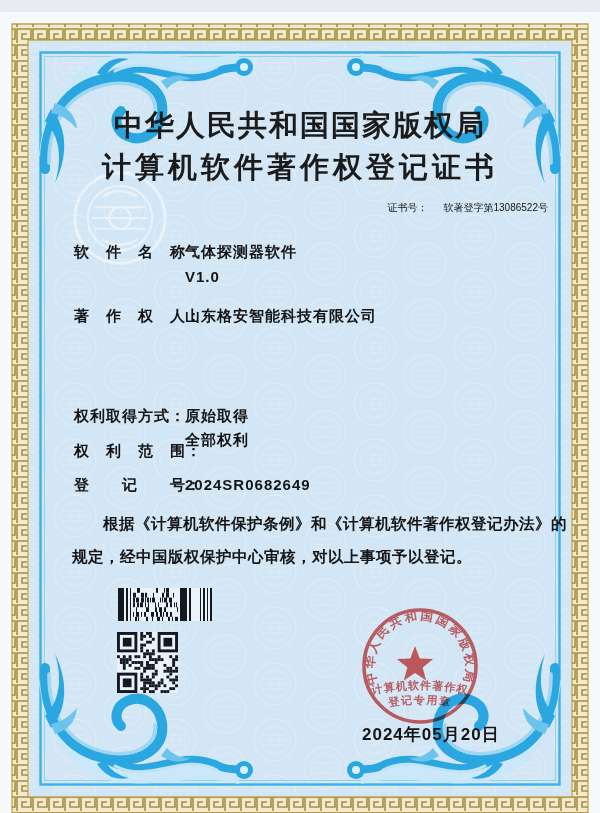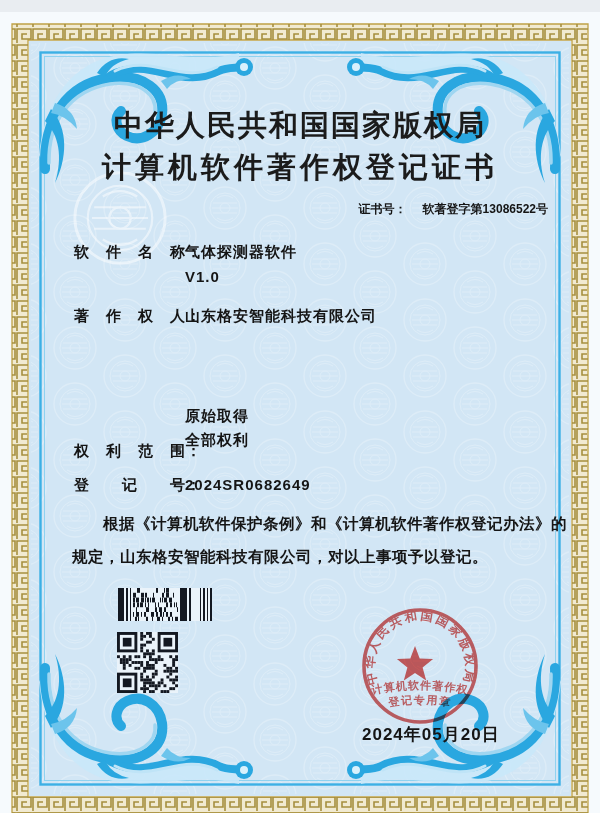--- a/index.html
+++ b/index.html
@@ -7,21 +7,21 @@
     position:relative;width:600px;height:813px;margin:12px auto;
     background:#f6fafd;overflow:hidden;
     font-family:"Liberation Sans","DejaVu Sans",sans-serif;
     color:#151515;
   }
   .layer{position:absolute;left:0;top:0;width:600px;height:813px;}
   .abs{position:absolute;white-space:nowrap;}
   .title{font-weight:bold;color:#1b1b1b;width:600px;text-align:center;}
   .title1{top:94px;font-size:29px;letter-spacing:2px;font-family:"Liberation Serif","DejaVu Serif",serif;}
   .title2{top:136px;font-size:29px;letter-spacing:4px;font-family:Liberation Sans, sans-serif;}
-  .certno{top:189px;right:52px;font-size:12px;font-weight:bold;}
+  .certno{top:189px;right:52px;font-size:10px;font-weight:normal;}
   .certno .gap{display:inline-block;width:16px;}
   .fieldlabel{left:74px;font-size:15px;font-weight:bold;letter-spacing:1px;text-align:right;}
   .fieldvalue{left:185px;font-size:15px;font-weight:bold;letter-spacing:1px;}
   .stmt{left:72px;width:470px;font-size:15.5px;font-weight:bold;letter-spacing:0.5px;white-space:nowrap;}
   .stmt.l1{top:502px;text-indent:2em;text-align:right;}
   .stmt.l2{top:535px;}
   .date{left:362px;top:711px;font-size:17px;font-weight:bold;letter-spacing:1px;}
   svg text{font-family:"Liberation Sans","DejaVu Sans",sans-serif;}
 </style>
 </head>
@@ -97,30 +97,31 @@
     <span>证书号：</span><span class="gap"></span><span>软著登字第13086522号</span>
   </div>
 
   <div class="abs fieldlabel" style="top:231px">软　件　名　称：</div>
   <div class="abs fieldvalue" style="top:231px">气体探测器软件</div>
   <div class="abs fieldvalue" style="top:256px">V1.0</div>
 
   <div class="abs fieldlabel" style="top:295px">著　作　权　人：</div>
   <div class="abs fieldvalue" style="top:295px">山东格安智能科技有限公司</div>
 
+  <div class="abs fieldlabel" style="top:395px">权利取得方式：</div>
   <div class="abs fieldvalue" style="top:395px">原始取得</div>
 
   <div class="abs fieldlabel" style="top:430px">权　利　范　围：</div>
   <div class="abs fieldvalue" style="top:419px">全部权利</div>
 
   <div class="abs fieldlabel" style="top:464px">登　　记　　号：</div>
   <div class="abs fieldvalue" style="top:464px">2024SR0682649</div>
 
   <div class="abs stmt l1">根据《计算机软件保护条例》和《计算机软件著作权登记办法》的</div>
-  <div class="abs stmt l2">规定，山东格安智能科技有限公司，对以上事项予以登记。</div>
+  <div class="abs stmt l2">规定，经中国版权保护中心审核，对以上事项予以登记。</div>
 
   <svg class="abs" style="left:118px;top:576px" width="94" height="33" viewBox="0 0 94 33" aria-hidden="true">
     <rect x="0" y="0" width="94" height="33" fill="#eaf3fa"></rect>
     <g id="barcode-bars" fill="#131821">
         <rect x="0" y="0" width="6" height="33"></rect>
         <rect x="8" y="0" width="2" height="33"></rect>
         <rect x="12" y="0" width="1" height="33"></rect>
         <rect x="62" y="0" width="7" height="33"></rect>
         <rect x="71" y="0" width="2" height="33"></rect>
         <rect x="82" y="0" width="1" height="33"></rect>

